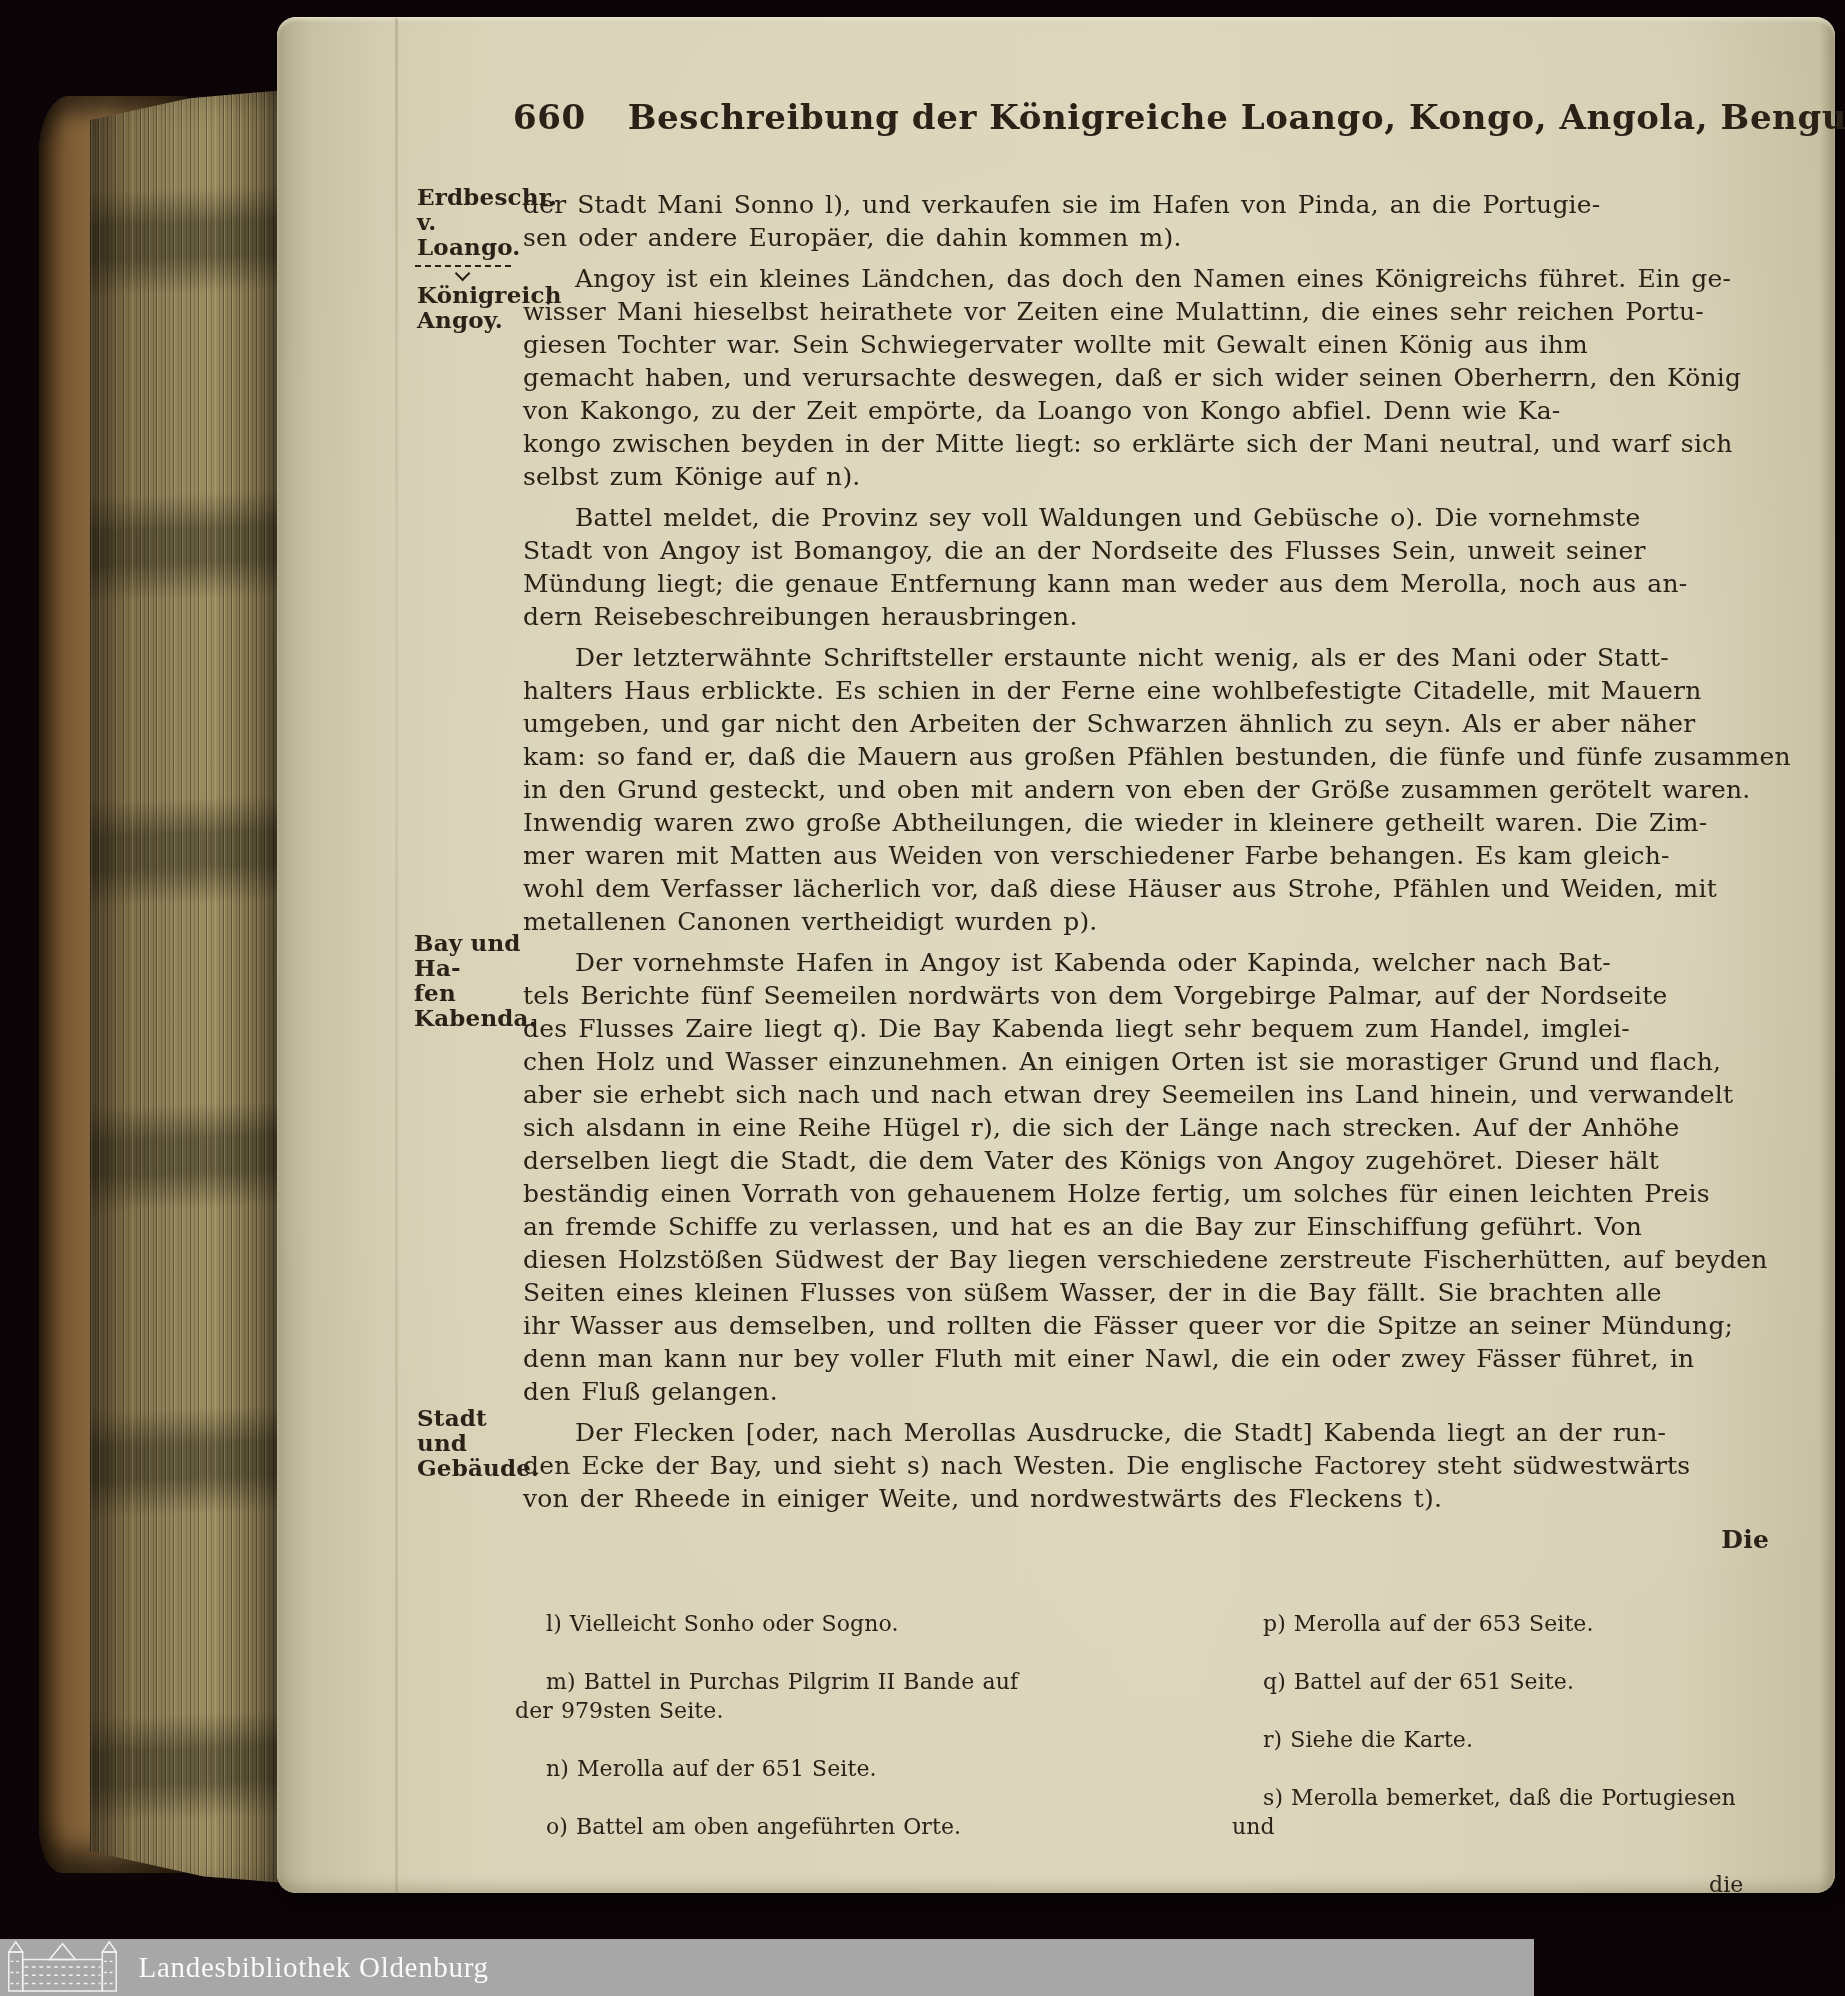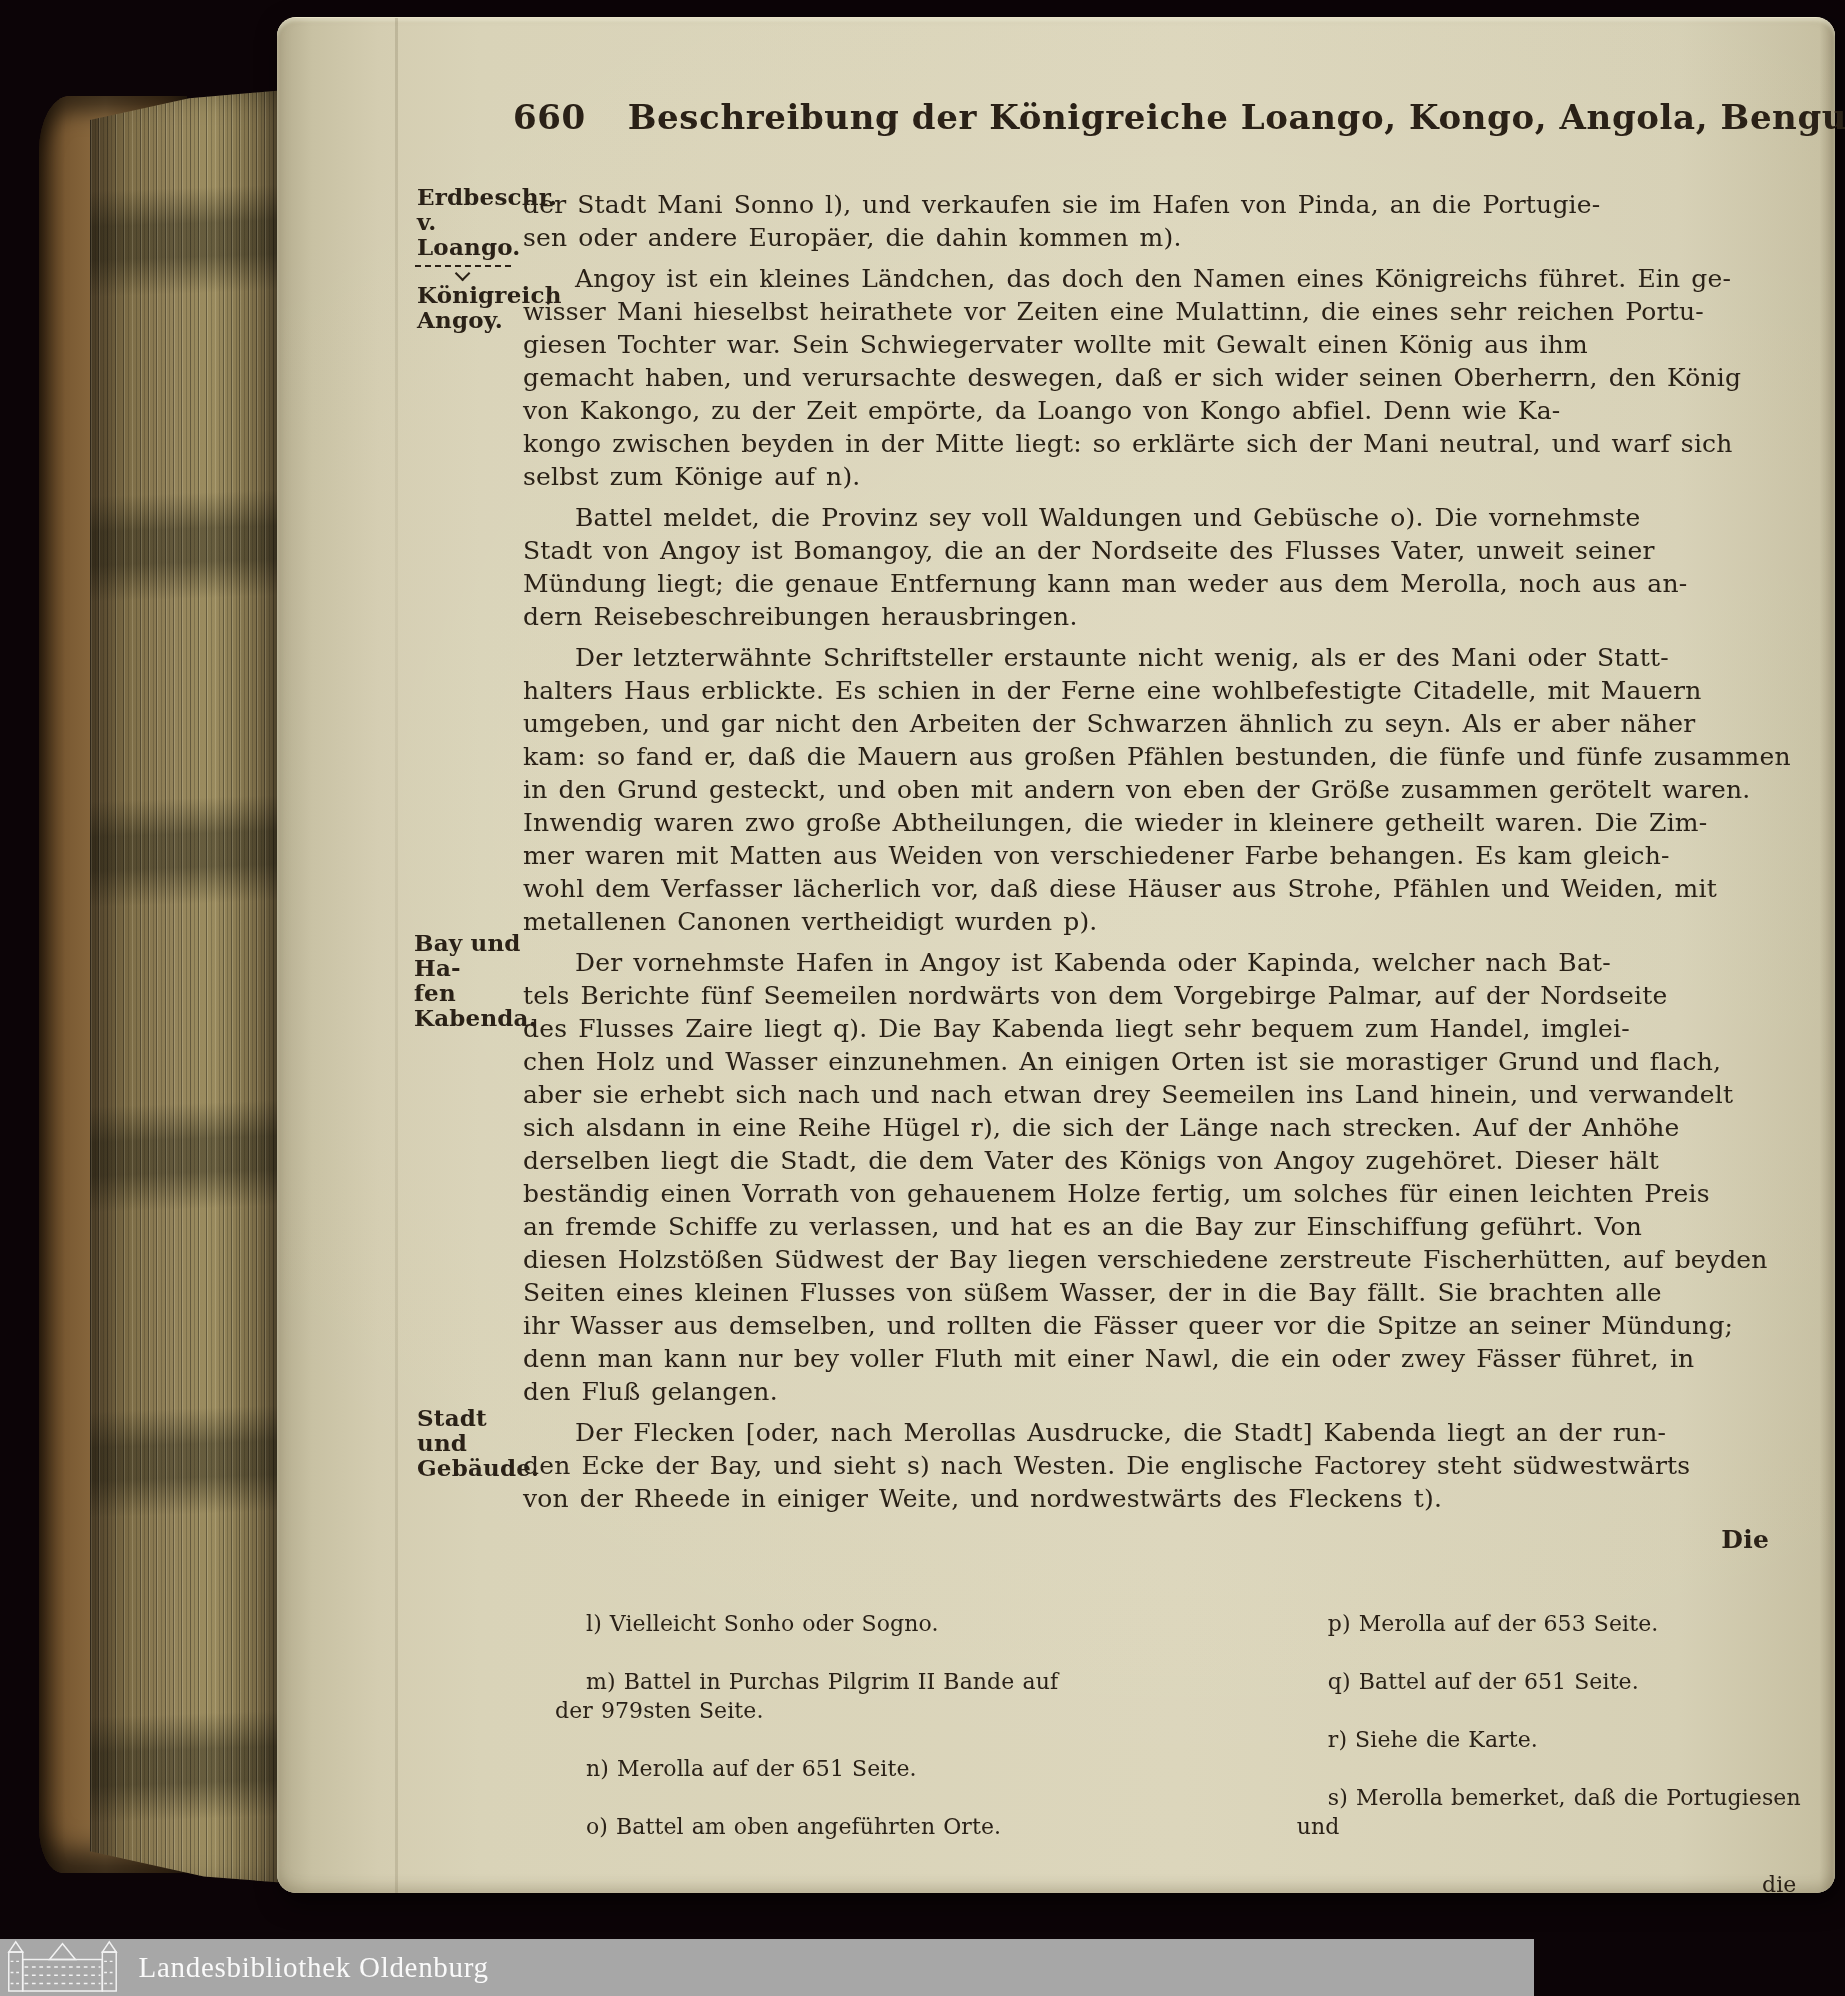--- a/index.html
+++ b/index.html
@@ -66,21 +66,21 @@
     position:absolute;left:238px;top:162px;width:1287px;
     font-size:25px;line-height:33px;letter-spacing:0.2px;word-spacing:2.8px;
   }
   .para{white-space:pre-line;margin:8px;}
   .para.indent{text-indent:52px;}
   .catchword{text-align:right;padding-right:33px;margin-top:1.8px;font-weight:bold;}
   .footnotes{
     display:flex;gap:52px;margin-top:24px;
     font-size:22px;line-height:29px;letter-spacing:0.1px;word-spacing:0.9px;
   }
-  .fn-col{white-space:pre-line;margin-left:40px;}
+  .fn-col{white-space:pre-line;}
   .fn-col.left{width:665px;}
   .fn-col.right{width:517px;}
   .fn-item{white-space:pre-line;text-indent:31px;margin:0;}
   .fn-catchword{text-align:right;padding-right:5.5px;text-indent:0;}
   
   .banner{
     position:absolute;left:0;top:1939px;width:1534px;height:57px;
     background:#a7a7a7;display:flex;align-items:center;
   }
   .banner-icon{margin-left:5.5px;flex:0 0 auto;}
@@ -123,21 +123,21 @@
     <p class="para">der Stadt Mani Sonno l), und verkaufen sie im Hafen von Pinda, an die Portugie-
 sen oder andere Europäer, die dahin kommen m).</p>
     <p class="para indent">Angoy ist ein kleines Ländchen, das doch den Namen eines Königreichs führet. Ein ge-
 wisser Mani hieselbst heirathete vor Zeiten eine Mulattinn, die eines sehr reichen Portu-
 giesen Tochter war.  Sein Schwiegervater wollte mit Gewalt einen König aus ihm
 gemacht haben, und verursachte deswegen, daß er sich wider seinen Oberherrn, den König
 von Kakongo, zu der Zeit empörte, da Loango von Kongo abfiel.  Denn wie Ka-
 kongo zwischen beyden in der Mitte liegt: so erklärte sich der Mani neutral, und warf sich
 selbst zum Könige auf n).</p>
     <p class="para indent">Battel meldet, die Provinz sey voll Waldungen und Gebüsche o).  Die vornehmste
-Stadt von Angoy ist Bomangoy, die an der Nordseite des Flusses Vater, unweit seiner
+Stadt von Angoy ist Bomangoy, die an der Nordseite des Flusses Sein, unweit seiner
 Mündung liegt; die genaue Entfernung kann man weder aus dem Merolla, noch aus an-
 dern Reisebeschreibungen herausbringen.</p>
     <p class="para indent">Der letzterwähnte Schriftsteller erstaunte nicht wenig, als er des Mani oder Statt-
 halters Haus erblickte.  Es schien in der Ferne eine wohlbefestigte Citadelle, mit Mauern
 umgeben, und gar nicht den Arbeiten der Schwarzen ähnlich zu seyn.  Als er aber näher
 kam: so fand er, daß die Mauern aus großen Pfählen bestunden, die fünfe und fünfe zusammen
 in den Grund gesteckt, und oben mit andern von eben der Größe zusammen gerötelt waren.
 Inwendig waren zwo große Abtheilungen, die wieder in kleinere getheilt waren.  Die Zim-
 mer waren mit Matten aus Weiden von verschiedener Farbe behangen.  Es kam gleich-
 wohl dem Verfasser lächerlich vor, daß diese Häuser aus Strohe, Pfählen und Weiden, mit

